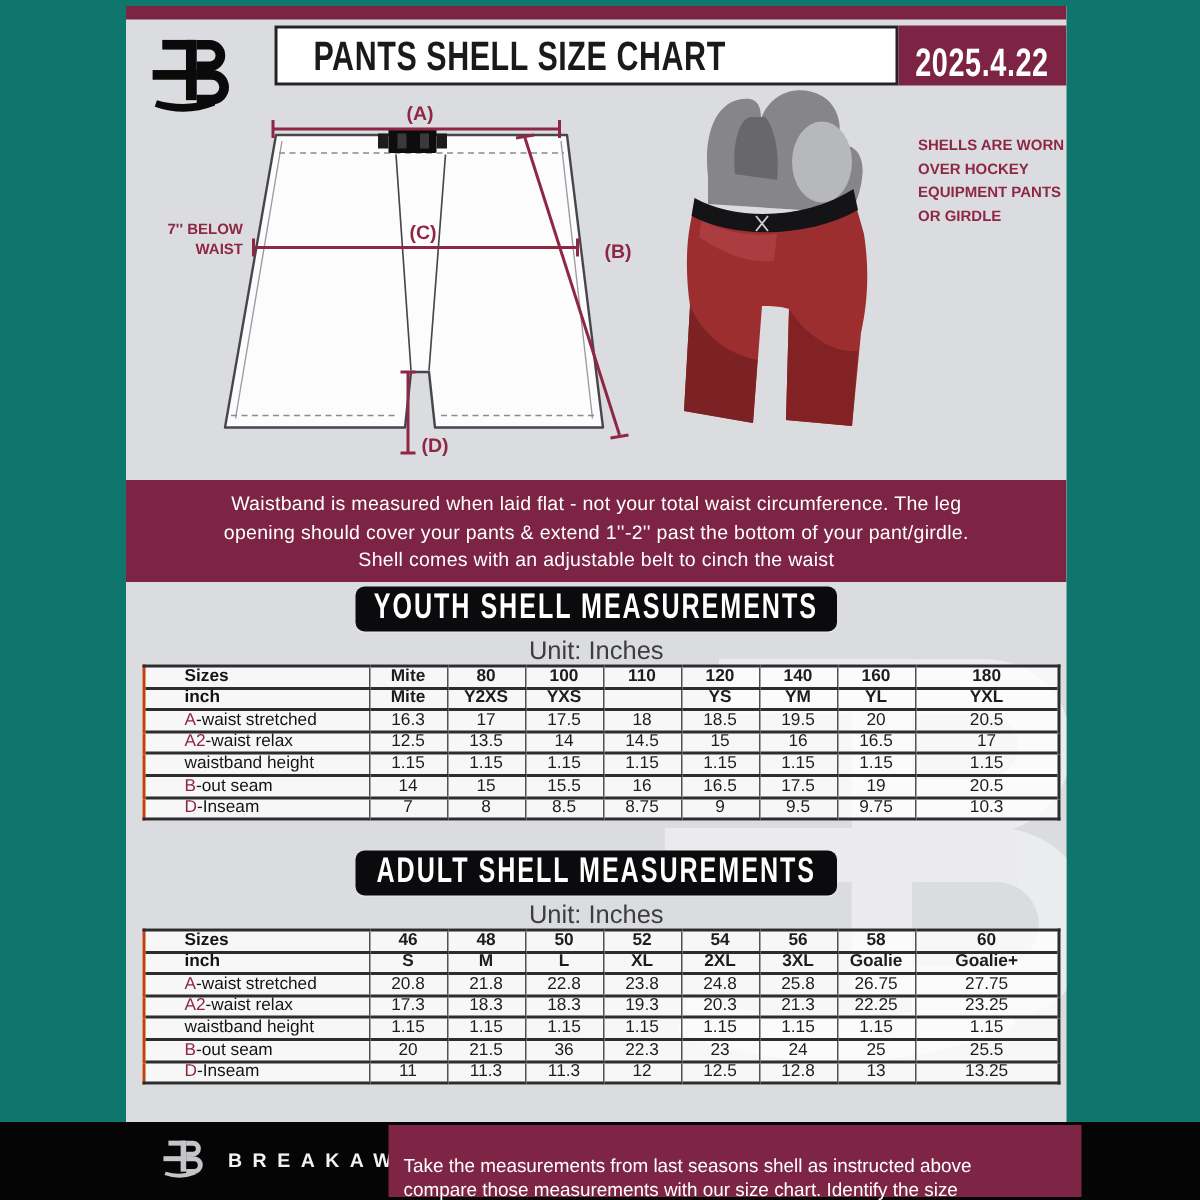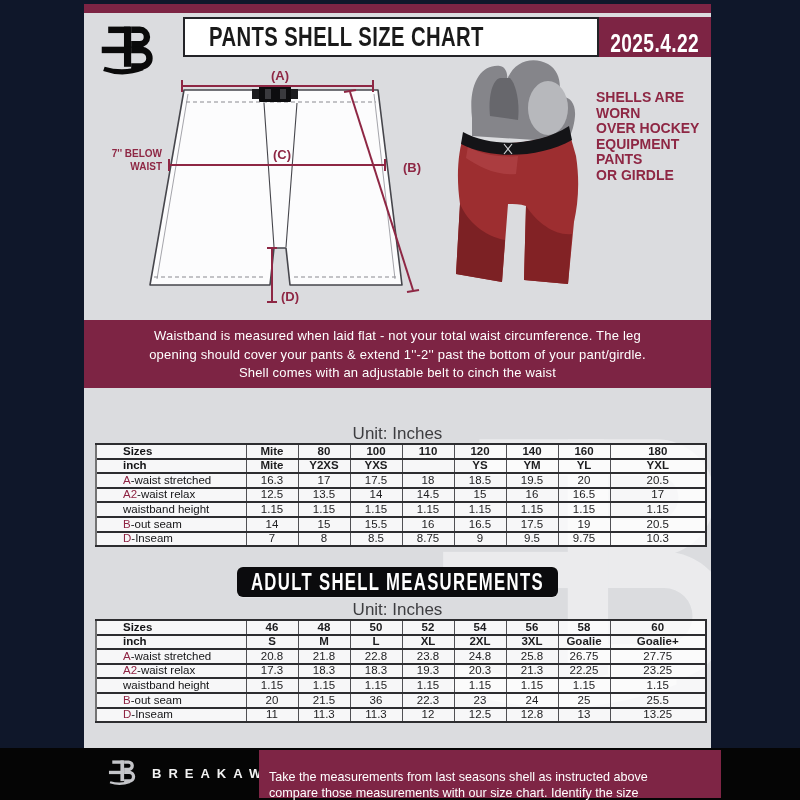--- a/index.html
+++ b/index.html
@@ -1,17 +1,17 @@
 <!DOCTYPE html>
 <html><head>
 <meta charset="utf-8">
 <style>
   html,body{margin:0;padding:0;background:#000;}
   *{box-sizing:border-box;}
-  .canvas{position:relative;width:800px;height:800px;background:#0f172a;overflow:hidden;
+  .canvas{position:relative;width:800px;height:800px;background:#0f766e;overflow:hidden;
           font-family:"Liberation Sans",sans-serif;}
   .page{position:absolute;left:84px;top:4px;width:627px;height:744px;background:#dbdcdf;overflow:hidden;}
   .topbar{position:absolute;left:0;top:0;width:100%;height:9px;background:#7d2444;}
   .watermark{position:absolute;right:-70px;top:392px;width:370px;height:360px;opacity:.5;}
   .watermark svg{width:100%;height:100%;fill:#fbfbfc;}
 
   
   .logo{position:absolute;left:12px;top:15px;width:66px;height:64px;}
   .logo svg{width:100%;height:100%;fill:#0a0a0a;}
   .title-box{position:absolute;left:99px;top:13px;width:416px;height:40px;background:#fff;
@@ -21,41 +21,41 @@
   .date-badge{position:absolute;left:515px;top:13px;width:112px;height:40px;background:#7d2444;
               display:flex;align-items:flex-end;justify-content:center;}
   .date-badge .t{font-size:24px;font-weight:bold;color:#fff;white-space:nowrap;
                  transform:scale(.8,1.1);letter-spacing:.5px;}
 
   
   .shorts{position:absolute;left:56px;top:66px;width:292px;height:242px;}
   .waist-note{position:absolute;left:10px;top:143px;width:68px;text-align:right;
               color:#8e2744;font-weight:bold;font-size:10px;line-height:13px;white-space:pre-line;}
   .pants{position:absolute;left:364px;top:50px;width:140px;height:236px;}
-  .photo-note{position:absolute;left:512px;top:86px;width:110px;color:#8e2744;font-weight:bold;
-              font-size:14px;line-height:15.5px;white-space:pre-line;}
+  .photo-note{position:absolute;left:528px;top:86px;width:110px;color:#8e2744;font-weight:bold;
+              font-size:10px;line-height:15.5px;white-space:pre-line;}
 
   .banner{position:absolute;left:0;top:316px;width:627px;height:68px;background:#7d2444;
           color:#fff;text-align:center;font-size:13px;line-height:18.6px;white-space:pre-line;
           padding-top:7px;letter-spacing:.2px;}
 
   .section-head{position:absolute;left:153px;width:321px;height:30px;background:#0b0b0d;border-radius:6px;
                 display:flex;align-items:center;justify-content:center;box-shadow:0 1px 0 rgba(255,255,255,.25);}
   .section-head .t{color:#fff;font-weight:bold;font-size:19px;white-space:nowrap;letter-spacing:1.5px;
                    transform:scale(.88,1.25);}
   .unit{position:absolute;left:0;width:627px;text-align:center;color:#3d3d40;font-size:17px;}
 
   .tbl-wrap{position:absolute;left:11px;width:612px;background:rgba(255,255,255,.78);}
   table{border-collapse:collapse;table-layout:fixed;width:612px;}
   col.c-label{width:150px;} col.c-val{width:52px;} col.c-last{width:auto;}
   td{height:14.6px;padding:0 2px;font-size:11.5px;text-align:center;color:#1d1d1f;
      border-top:2px solid #2d2d30;border-left:1px solid #515155;border-right:1px solid #515155;
      background:transparent;line-height:1;}
   tr:last-child td{border-bottom:2px solid #2d2d30;}
-  td:first-child{border-left:2px solid #737373;margin-top:36px;}
+  td:first-child{border-left:2px solid #c2410c;margin-top:36px;}
   td:last-child{border-right:2px solid #2d2d30;}
   td.lbl{text-align:left;padding-left:26px;font-weight:normal;color:#141416;}
   tr.hdr td{font-weight:bold;}
   .pfx{color:#8e2342;}
 
   
   .footer{position:absolute;left:0;top:748px;width:800px;height:52px;background:#050505;}
   .f-logo{position:absolute;left:106px;top:7px;width:34px;height:36px;}
   .f-logo svg{width:100%;height:100%;fill:#c4c5c9;}
   .f-brand{position:absolute;left:152px;top:18px;color:#f2f2f2;font-weight:bold;font-size:13px;
@@ -163,20 +163,23 @@
     </div>
     <div class="photo-note">SHELLS ARE WORN
 OVER HOCKEY
 EQUIPMENT PANTS
 OR GIRDLE</div>
 
     <div class="banner">Waistband is measured when laid flat - not your total waist circumference. The leg
 opening should cover your pants &amp; extend 1''-2'' past the bottom of your pant/girdle.
 Shell comes with an adjustable belt to cinch the waist</div>
 
+    <div class="section-head" style="top:387px">
+      <span class="t">YOUTH SHELL MEASUREMENTS</span>
+    </div>
     <div class="unit" style="top:420px">Unit: Inches</div>
     <div class="tbl-wrap" style="top:439px">
       <table>
         <colgroup>
             <col class="c-label">
             <col class="c-val">
             <col class="c-val">
             <col class="c-val">
             <col class="c-val">
             <col class="c-val">

